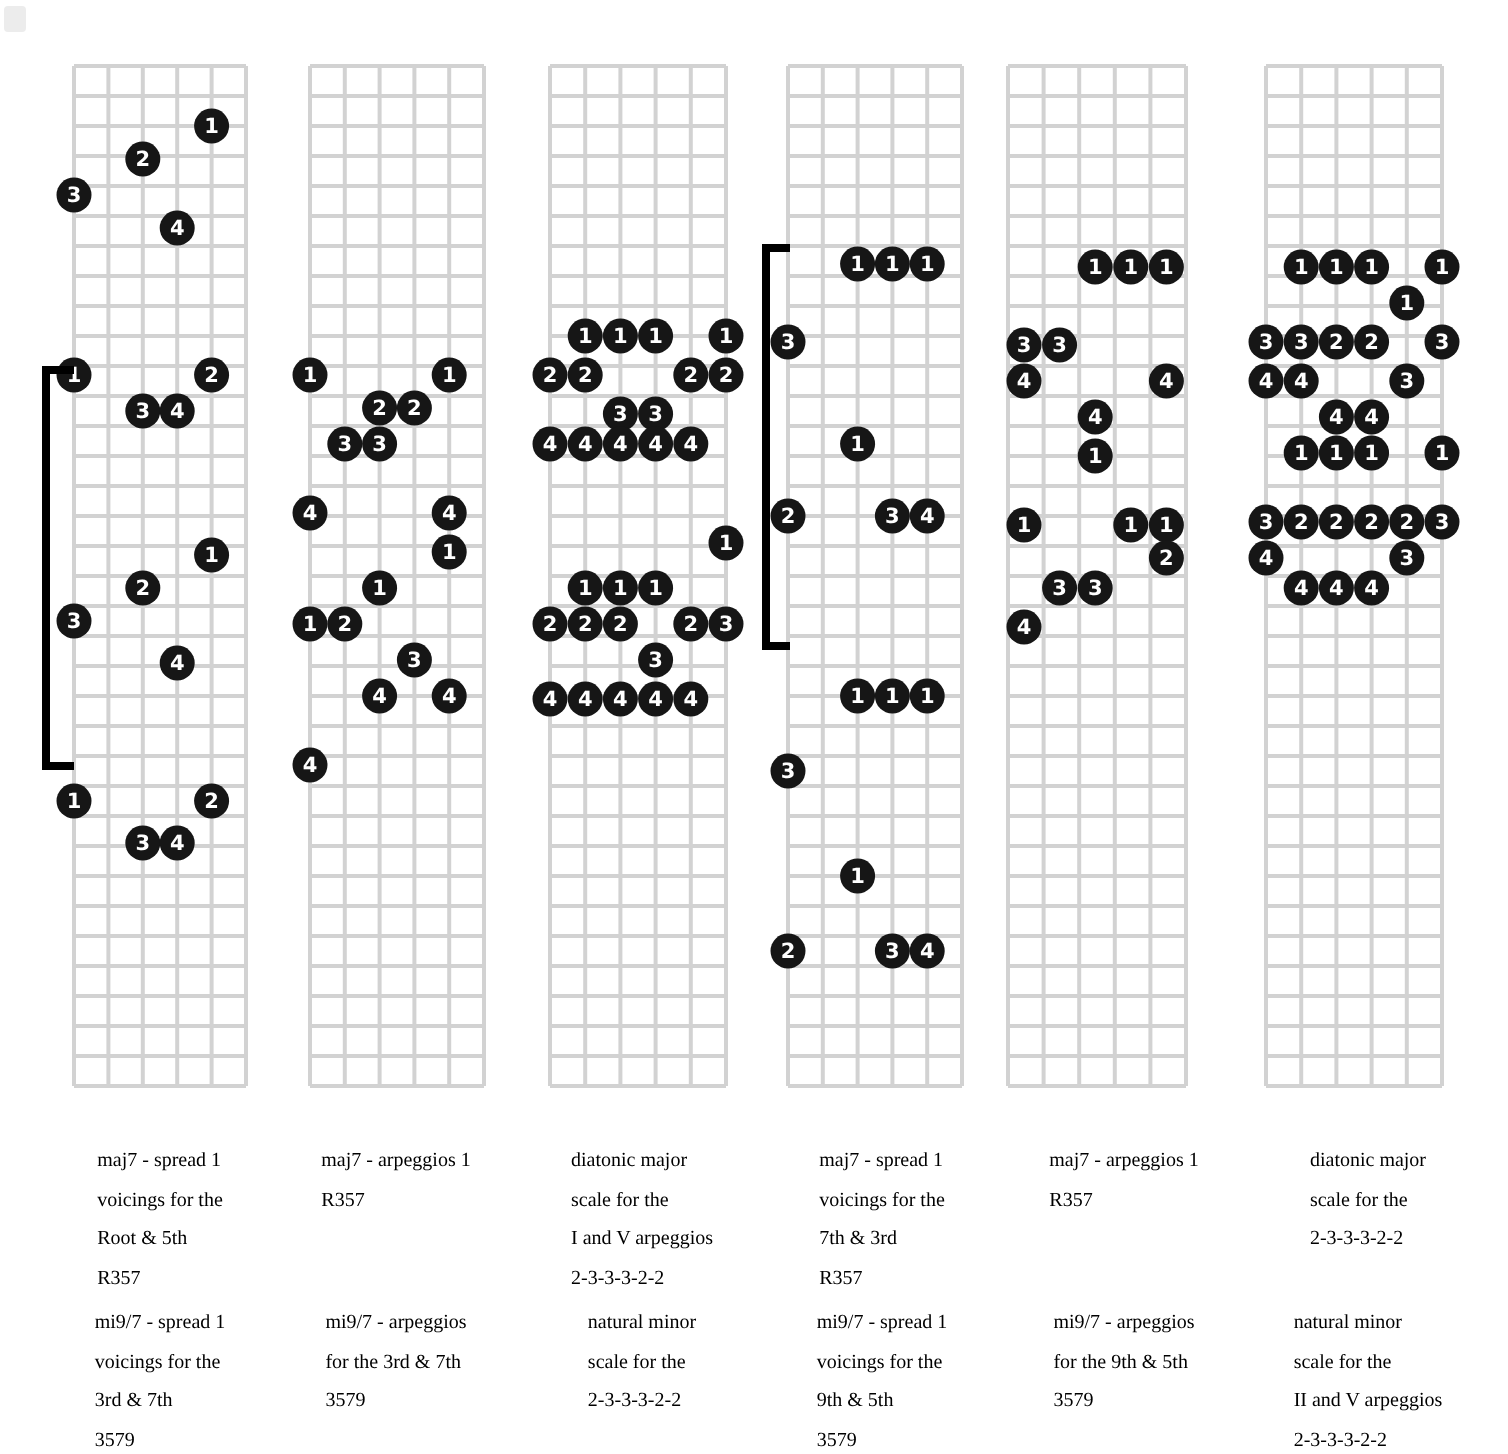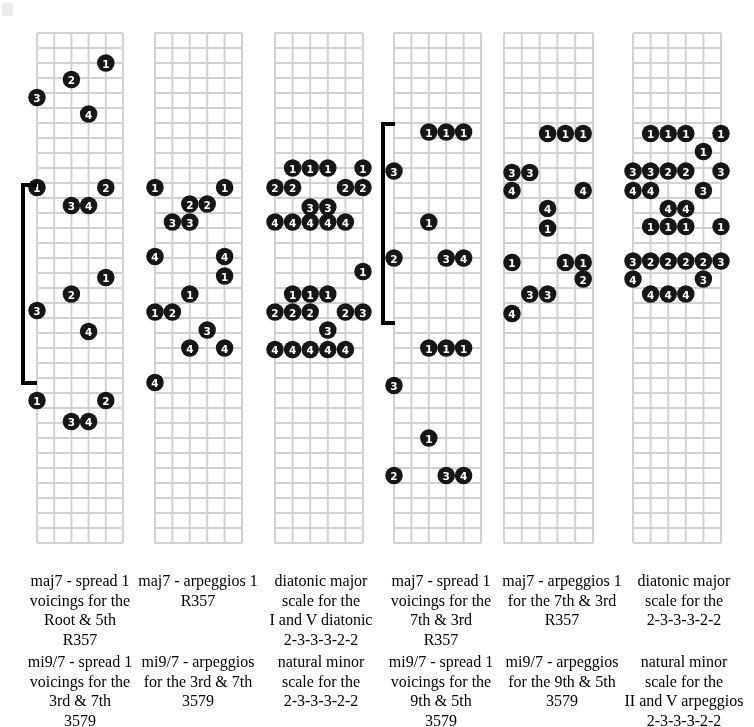--- a/index.html
+++ b/index.html
@@ -1,21 +1,21 @@
 <!DOCTYPE html>
 <html><head>
 <meta charset="utf-8">
 <style>
   html,body{margin:0;padding:0;background:#ffffff;}
   .sheet{position:relative;width:754px;height:727px;background:#ffffff;overflow:hidden;
          font-family:"Liberation Serif",serif;}
   .fret-layer{position:absolute;left:0;top:0;}
   .smudge{position:absolute;left:2px;top:3px;width:11px;height:13px;background:#ececec;border-radius:2px;}
-  .caption{position:absolute;transform:translateX(-50%);text-align:center;white-space:nowrap;
-           font-size:16px;line-height:19.5px;color:#000;}
+  .caption{position:absolute;transform:translateX(-50%);white-space:nowrap;
+           font-size:10px;line-height:19.5px;color:#000;}
   .caption .bold{font-weight:normal;}
 </style>
 </head>
 <body>
 
 <div class="sheet">
   <div class="smudge"></div>
   <svg class="fret-layer" width="754" height="565" viewBox="0 0 754 565">
       <g>
         <line x1="37" y1="33" x2="123" y2="33" stroke="#d2d2d2" stroke-width="2"></line>
@@ -781,32 +781,31 @@
         <div>Root &amp; 5th</div>
         <div class="bold">R357</div>
       </div>
       <div class="caption" style="left: 198px; top: 571px;">
         <div>maj7 - arpeggios 1</div>
         <div class="bold">R357</div>
       </div>
       <div class="caption" style="left: 321px; top: 571px;">
         <div>diatonic major</div>
         <div>scale for the</div>
-        <div>I and V diatonic</div>
+        <div>I and V arpeggios</div>
         <div class="bold">2-3-3-3-2-2</div>
       </div>
       <div class="caption" style="left: 441px; top: 571px;">
         <div>maj7 - spread 1</div>
         <div>voicings for the</div>
         <div>7th &amp; 3rd</div>
         <div class="bold">R357</div>
       </div>
       <div class="caption" style="left: 562px; top: 571px;">
         <div>maj7 - arpeggios 1</div>
-        <div>for the 7th &amp; 3rd</div>
         <div class="bold">R357</div>
       </div>
       <div class="caption" style="left: 684px; top: 571px;">
         <div>diatonic major</div>
         <div>scale for the</div>
         <div class="bold">2-3-3-3-2-2</div>
       </div>
       <div class="caption" style="left: 80px; top: 652px;">
         <div>mi9/7 - spread 1</div>
         <div>voicings for the</div>

